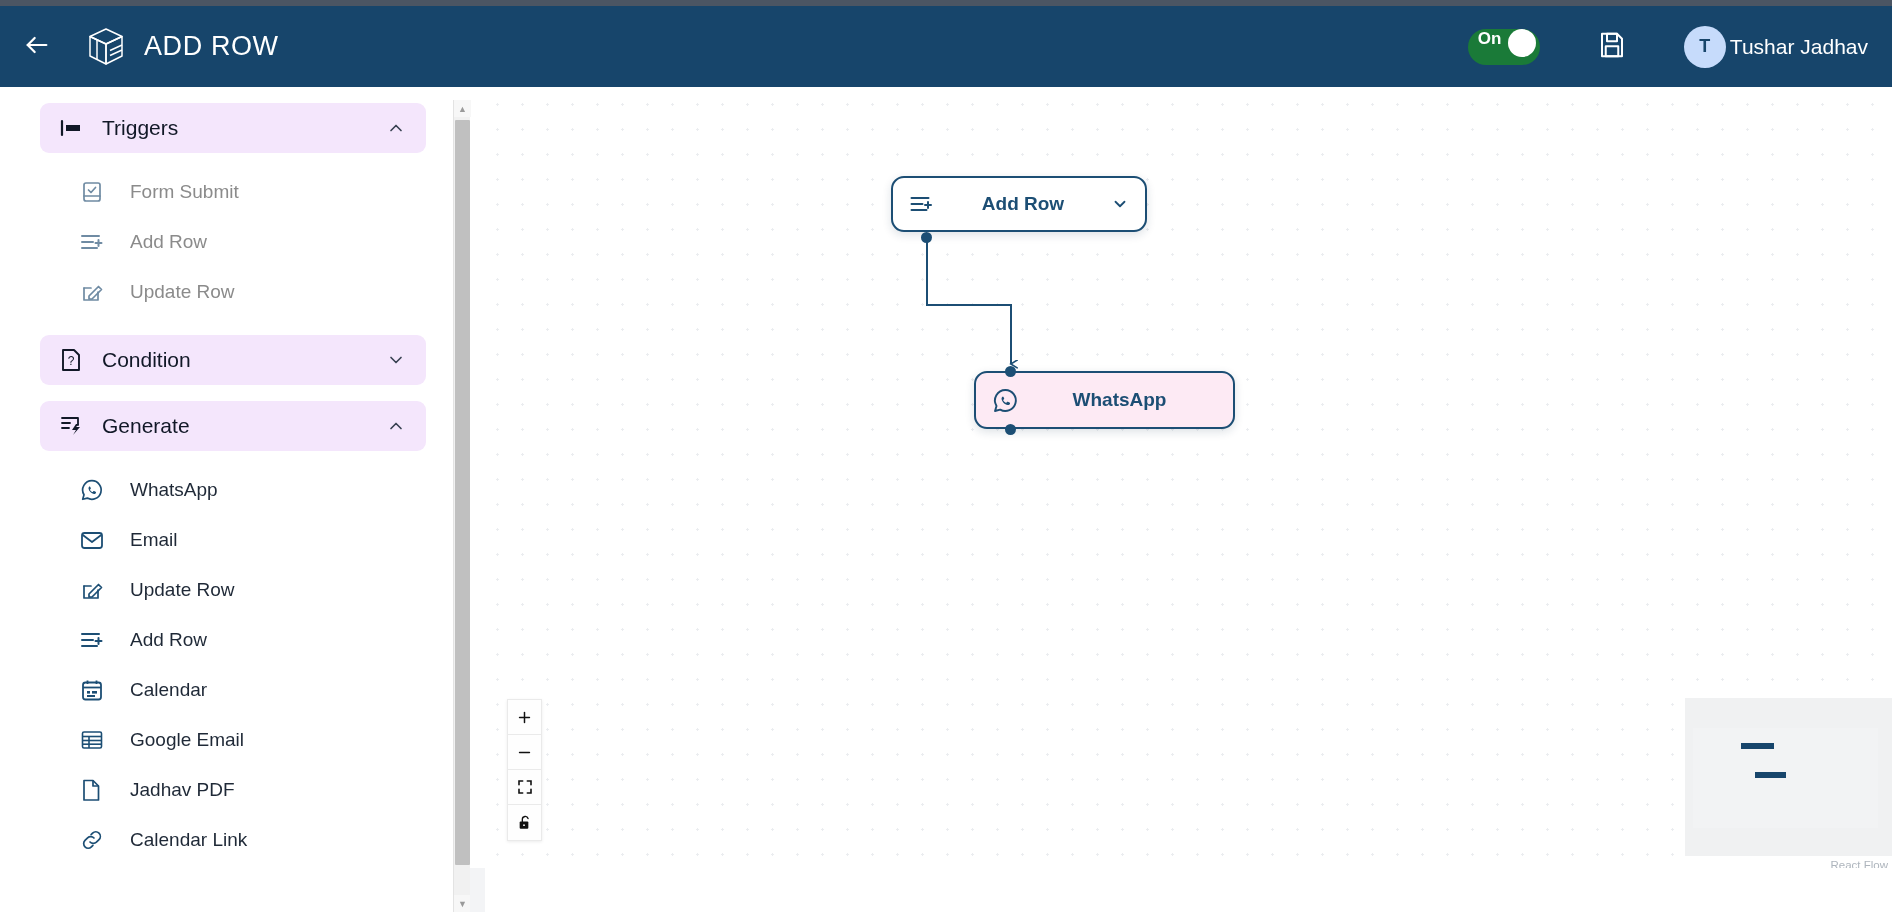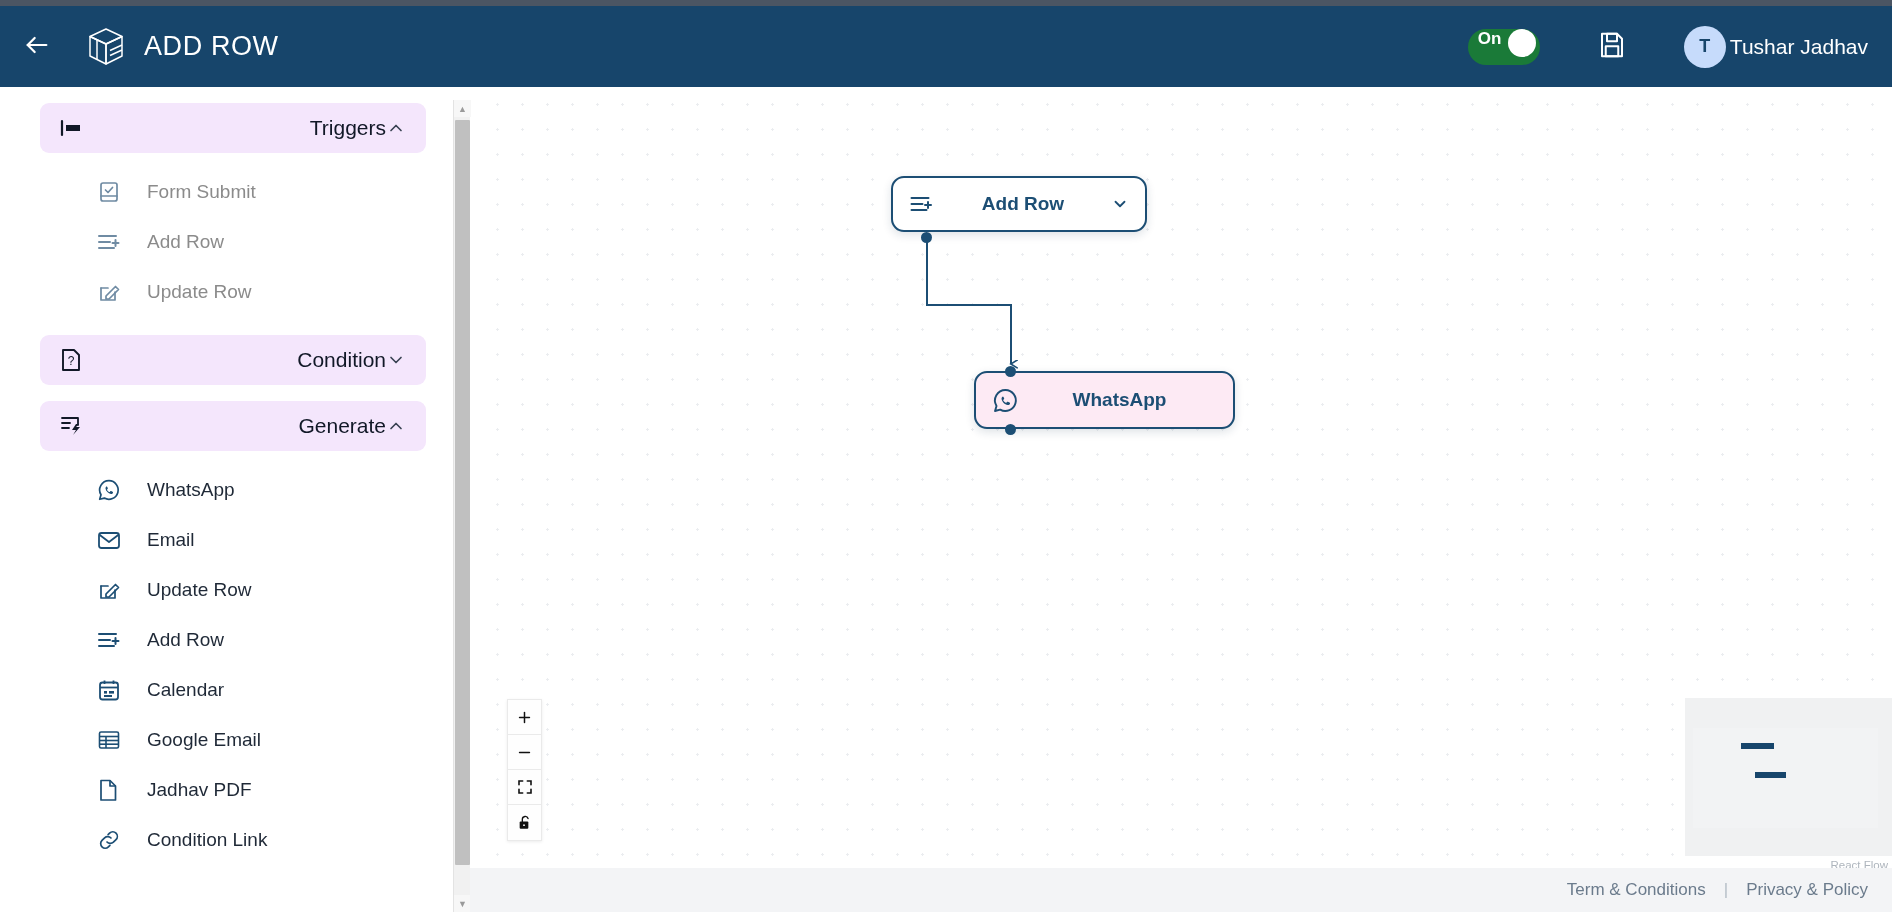--- a/index.html
+++ b/index.html
@@ -52,36 +52,36 @@
   .avatar {
     width: 42px; height: 42px; border-radius: 50%; background: #c6dbfb;
     display: flex; align-items: center; justify-content: center;
     color: #17456b; font-size: 18px; font-weight: 600;
   }
   .user-name { margin-left: 4px; color: #ffffff; font-size: 21px; }
 
   
   .sidebar {
     position: absolute; top: 87px; left: 0; width: 440px; height: 825px;
-    background: #ffffff; overflow: hidden; text-align: right;
+    background: #ffffff; overflow: hidden;
   }
   .sidebar-inner { padding: 16px 0 0 0; }
 
   .section-head {
     margin: 0 14px 0 40px; height: 50px; border-radius: 9px;
     background: #f4e6fc; display: flex; align-items: center; padding: 0 20px;
     cursor: pointer;
   }
   .section-head .sec-icon { width: 28px; display: flex; align-items: center; color: #111827; }
   .section-head .sec-title {
     margin-left: 14px; font-size: 21px; color: #111827; flex: 1 1 auto;
   }
   .chev { color: #374151; display: flex; align-items: center; }
 
-  .item-list { padding: 14px 0 18px 17px; }
+  .item-list { padding: 14px 0 18px 0; }
   .nav-item {
     height: 50px; display: flex; align-items: center;
     padding-left: 80px; cursor: pointer;
   }
   .nav-item .it-icon { width: 30px; display: flex; align-items: center; color: #1c4e74; }
   .nav-item .it-label { margin-left: 20px; font-size: 19px; color: #1f2937; }
   .nav-item.muted .it-icon { color: #6f8ba3; }
   .nav-item.muted .it-label { color: #8b8b8b; }
 
   .gap-sm { height: 16px; }
@@ -401,21 +401,21 @@
           <span class="it-label">Jadhav PDF</span>
         </div>
 
         <div class="nav-item">
           <span class="it-icon">
             <svg width="24" height="24" viewBox="0 0 24 24" fill="none" stroke="currentColor" stroke-width="1.7" stroke-linecap="round">
               <path d="M10 14a4.5 4.5 0 0 0 6.4.2l2.6-2.6a4.5 4.5 0 0 0-6.4-6.4l-1.5 1.5"></path>
               <path d="M14 10a4.5 4.5 0 0 0-6.4-.2L5 12.4a4.5 4.5 0 0 0 6.4 6.4l1.5-1.5"></path>
             </svg>
           </span>
-          <span class="it-label">Condition Link</span>
+          <span class="it-label">Calendar Link</span>
         </div>
       </div>
     </div>
   </div>
 
   <div class="sb-track">
     <div class="sb-arrow">▲</div>
     <div class="sb-thumb"></div>
     <div class="sb-arrow sb-arrow-bottom">▼</div>
   </div>
@@ -493,19 +493,14 @@
 
     <div class="minimap">
       <div class="mm-mask"></div>
       <div class="mm-node mm-node-a"></div>
       <div class="mm-node mm-node-b"></div>
       <div class="mm-attrib">React Flow</div>
     </div>
   </div>
 
   <div class="footer-left-fill"></div>
-  <div class="footer">
-    <span class="footer-link">Term &amp; Conditions</span>
-    <span class="footer-sep">|</span>
-    <span class="footer-link">Privacy &amp; Policy</span>
-  </div>
 
 </div>
 
 </body></html>

